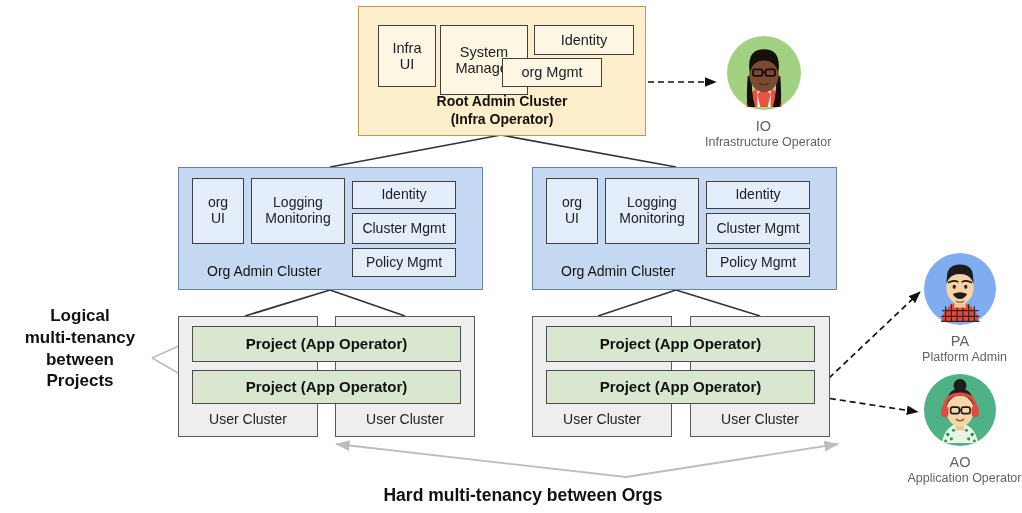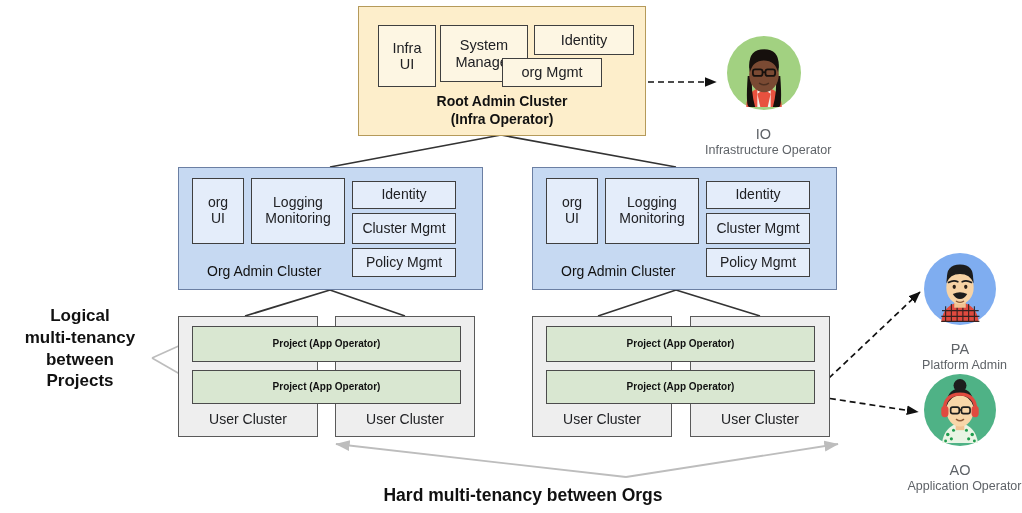--- a/index.html
+++ b/index.html
@@ -16,30 +16,30 @@
   .root-sub{background:#fdf6e3;border:1.8px solid #3f3f3f;font-size:14.5px;color:#202124;}
   .root-title{position:absolute;left:0;right:0;text-align:center;font-size:14px;
               font-weight:bold;color:#111;line-height:1.25;}
 
   .org-cluster{background:#c6d9f2;border:1.6px solid #6b7fa3;}
   .org-sub{background:#e4edfa;border:1.8px solid #3f3f3f;font-size:14px;color:#202124;}
   .org-title{position:absolute;font-size:14px;font-weight:normal;color:#111;}
   .uc-box{background:#eeeeee;border:1.8px solid #5a5a5a;}
   .uc-label{position:absolute;font-size:14px;color:#202124;text-align:center;}
 
-  .proj-box{background:#d9e7d1;border:1.8px solid #4c4c4c;font-size:10px;
+  .proj-box{background:#d9e7d1;border:1.8px solid #4c4c4c;font-size:15px;
             font-weight:bold;color:#111;}
 
   .caption-left{position:absolute;font-size:17px;font-weight:bold;color:#111;
                 text-align:center;line-height:1.28;}
   .caption-bottom{position:absolute;font-size:17.5px;font-weight:bold;color:#111;
                   text-align:center;width:100%;}
 
   .persona{position:absolute;text-align:center;}
-  .persona .pname{font-size:14.5px;color:#5f6368;margin-top:12px;}
+  .persona .pname{font-size:14.5px;color:#5f6368;margin-top:4px;}
   .persona .prole{font-size:12.5px;color:#5f6368;margin-top:1px;white-space:nowrap;margin-left:9px;}
 
   svg.overlay{position:absolute;left:0;top:0;width:1022px;height:513px;
               pointer-events:none;}
 </style>
 </head>
 <body>
 
 <div id="stage">
 
@@ -93,21 +93,21 @@
 
   <div class="box root-cluster" style="left:358px;top:6px;width:288px;height:130px;"></div>
 
   <div class="box root-sub" style="left:378px;top:25px;width:58px;height:62px;">
     <span>
       <span>Infra</span><br>
       <span>UI</span>
     </span>
   </div>
 
-  <div class="box root-sub" style="left:440px;top:25px;width:88px;height:57px;">
+  <div class="box root-sub" style="left:440px;top:25px;width:88px;height:70px;">
     <span>
       <span>System</span><br>
       <span></span>
       <span>Manager</span>
     </span>
   </div>
 
   <div class="box root-sub" style="left:534px;top:25px;width:100px;height:30px;">
     <span>Identity</span>
   </div>

